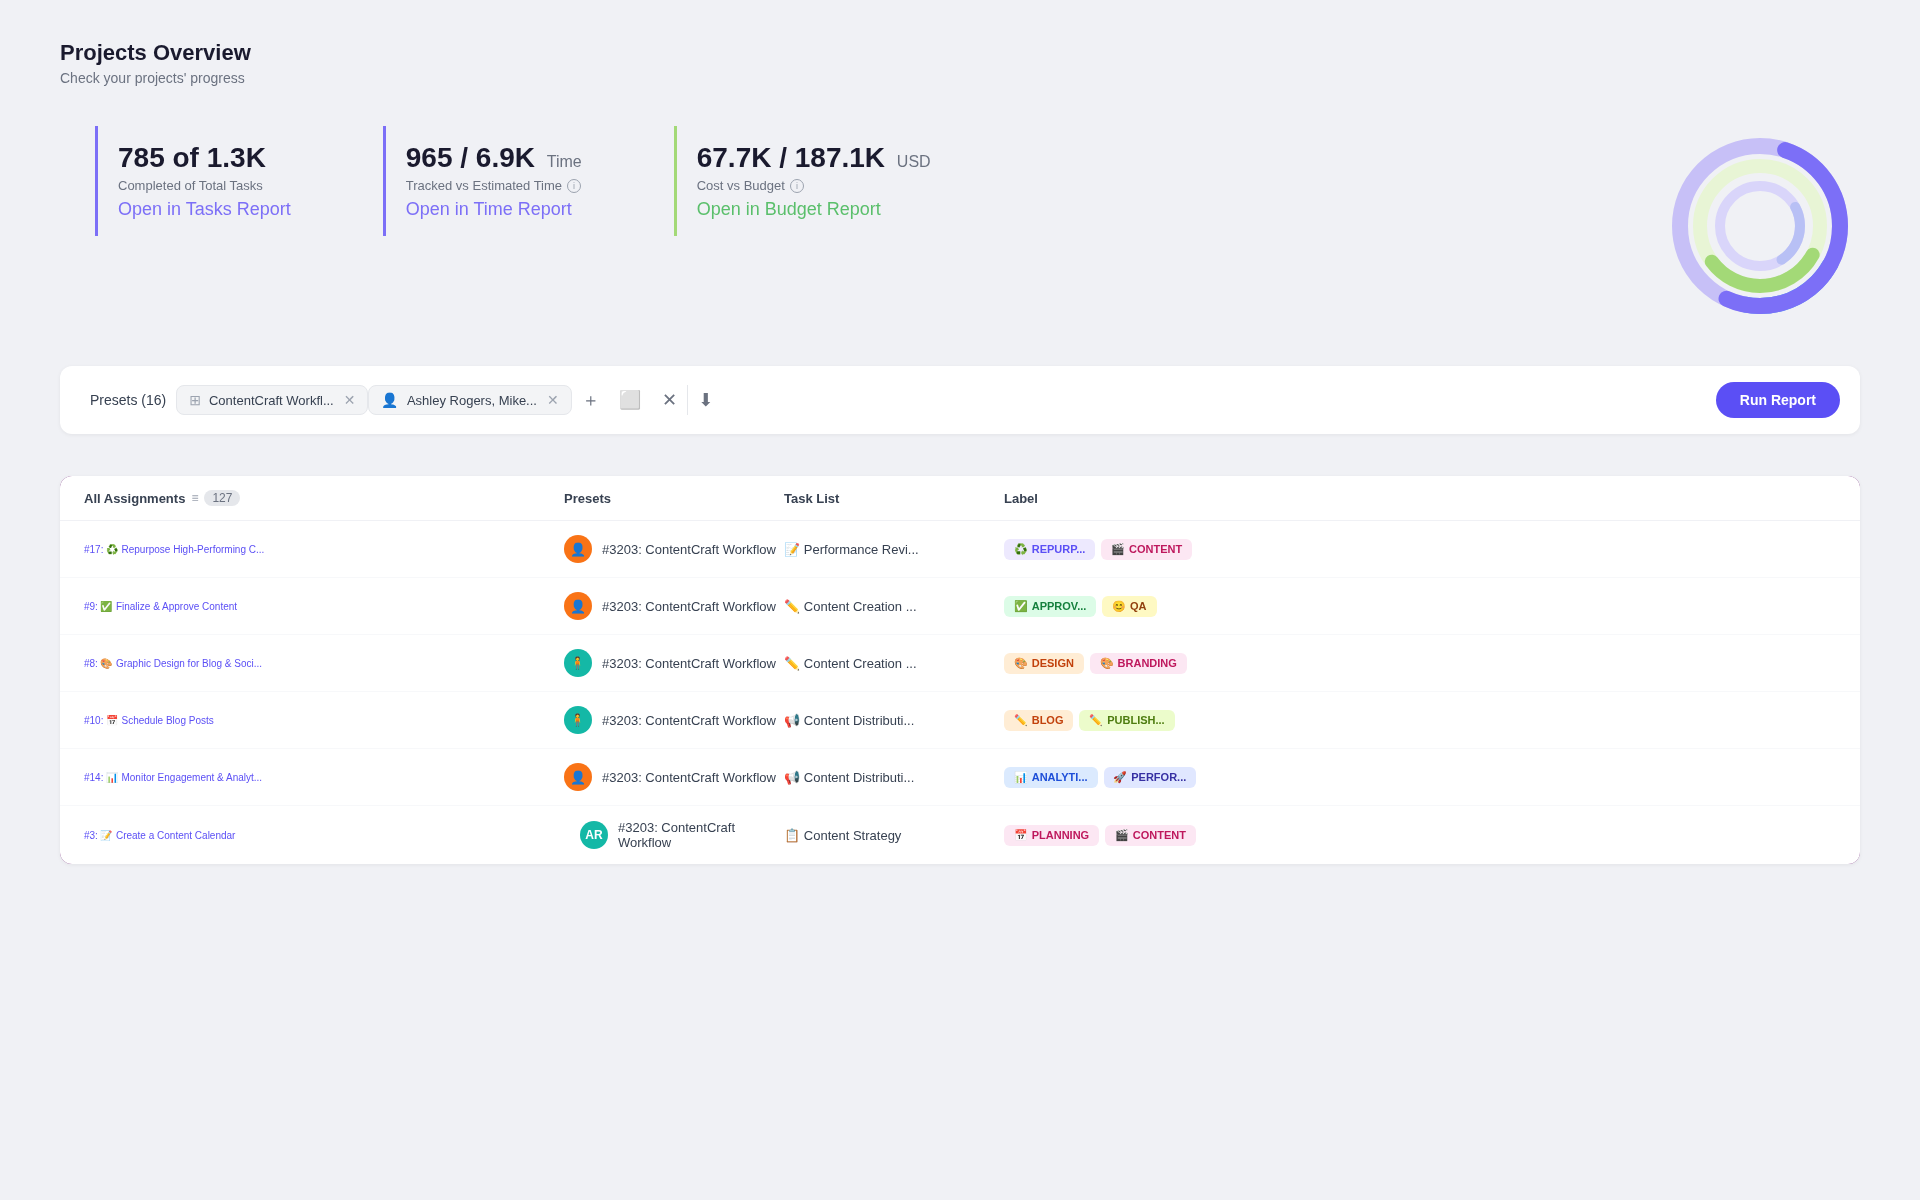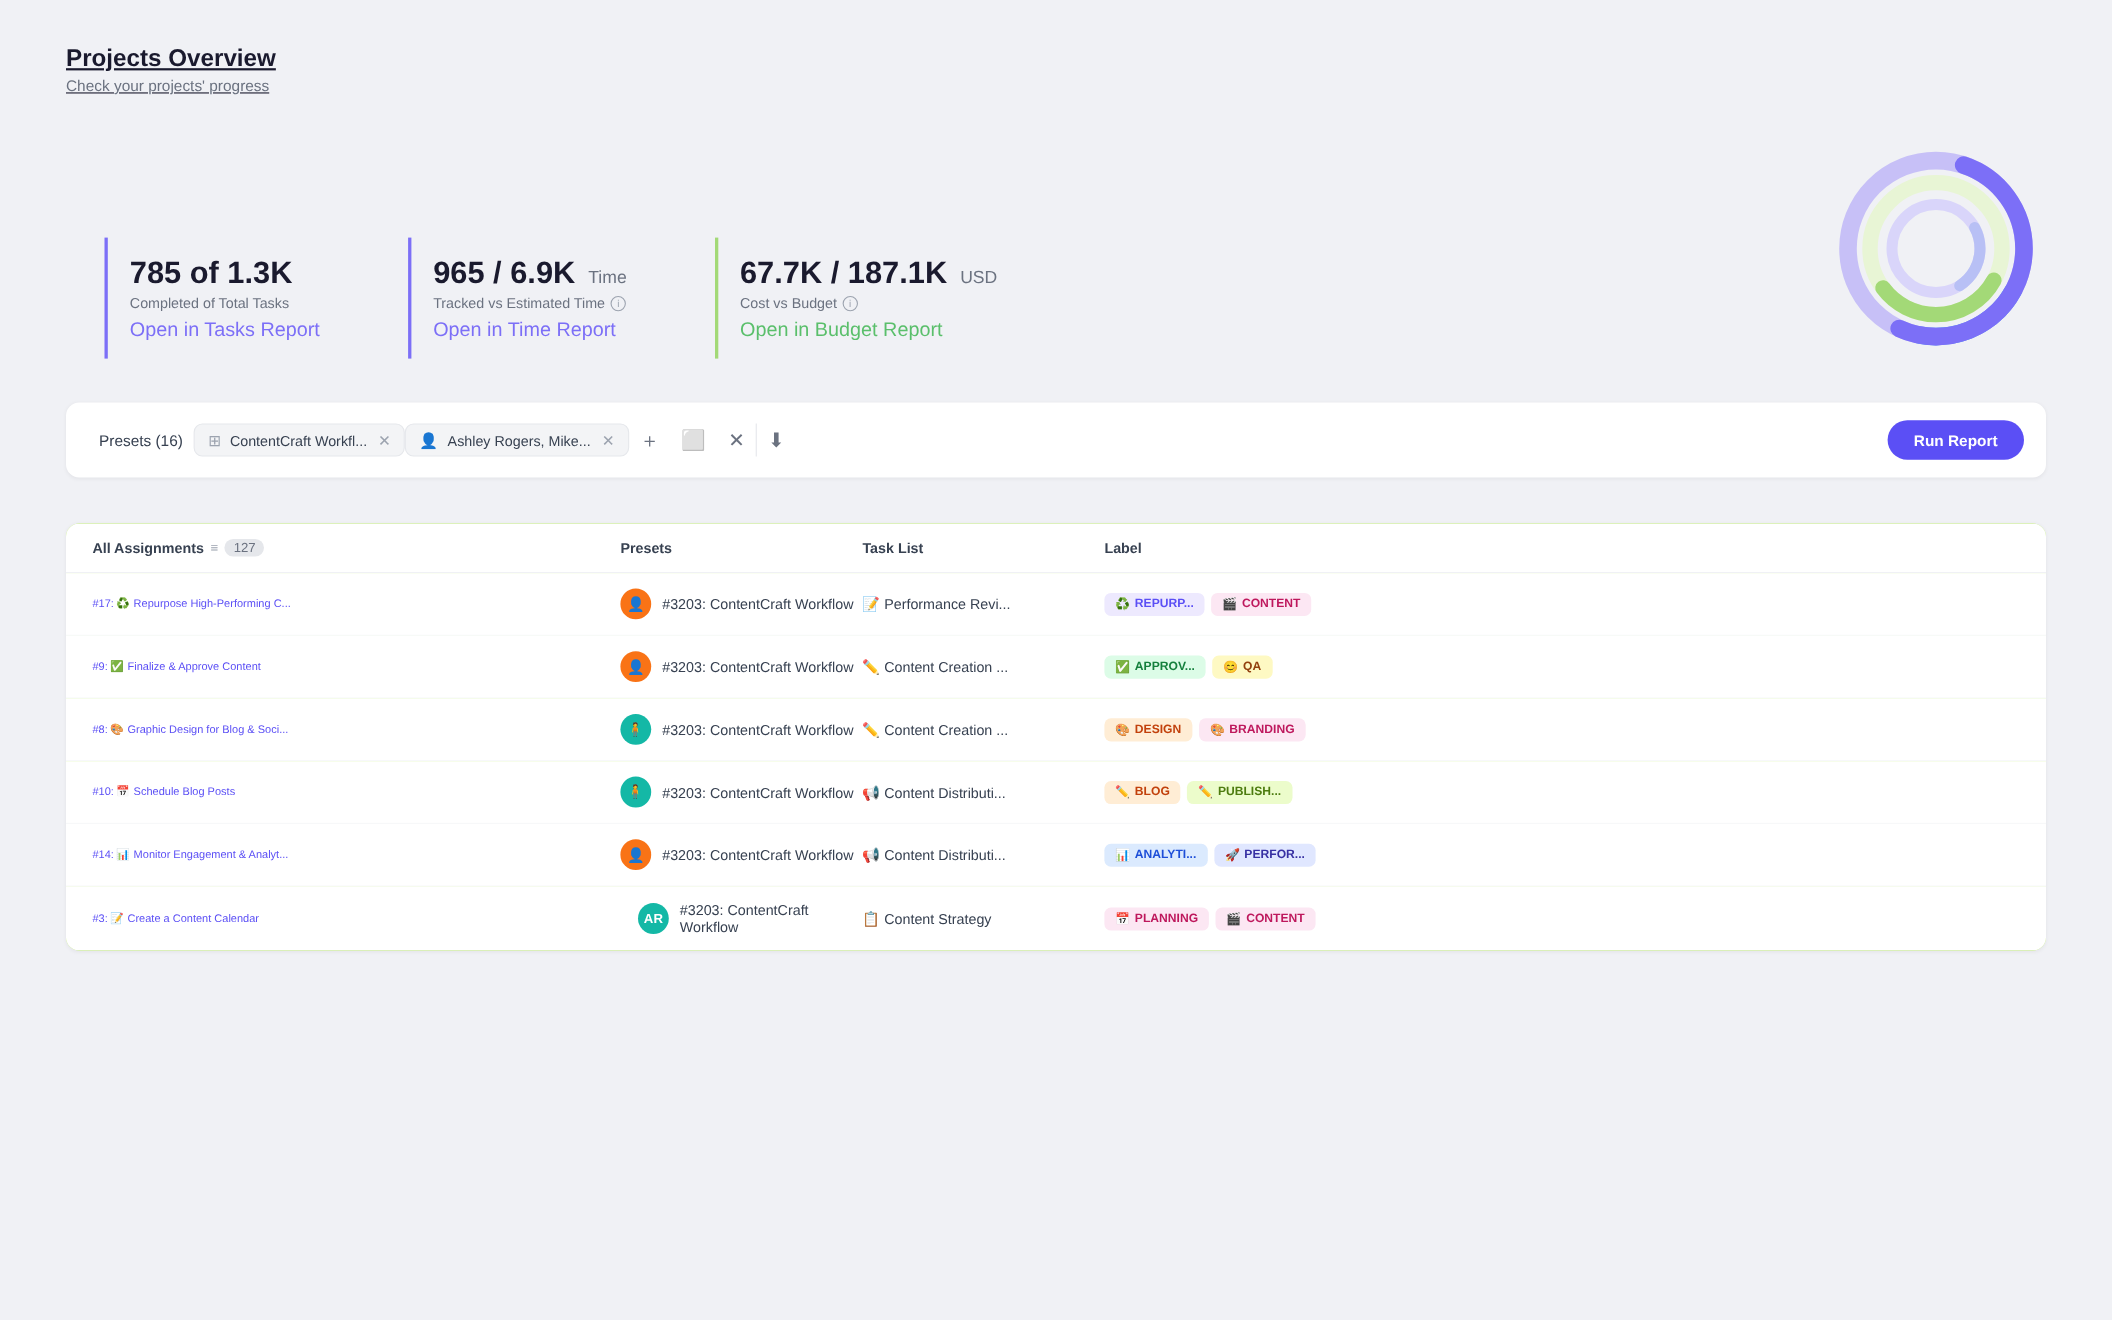--- a/index.html
+++ b/index.html
@@ -10,40 +10,39 @@
       padding: 40px 60px;
       min-height: 1200px;
     }
 
     
     .header-section {
       display: flex;
       justify-content: flex-end;
       align-items: flex-start;
       margin-bottom: 40px;
-      text-decoration: underline;
     }
     .header-left { flex: 1; }
     .page-title {
       font-size: 22px;
       font-weight: 700;
       color: #1a1a2e;
       margin-bottom: 4px;
     }
     .page-subtitle {
       font-size: 14px;
       color: #6b7280;
     }
 
     
     .stats-row {
       display: flex;
-      gap: 0;
+      gap: 12px;
       margin-bottom: 40px;
-      align-items: flex-end;
+      align-items: flex-start;
       padding-left: 35px;
     }
     .stat-item {
       padding: 16px 40px 16px 20px;
       border-left: 3px solid #7c6ff7;
       margin-right: 40px;
     }
     .stat-item.green { border-left-color: #a3d977; }
     .stat-item.blue { border-left-color: #7c6ff7; }
     .stat-value {
@@ -175,21 +174,21 @@
       padding: 10px 24px;
       font-size: 14px;
       font-weight: 600;
       cursor: pointer;
       white-space: nowrap;
       margin-left: auto;
     }
 
     
     .table-container {
-      background: #bef264;
+      background: #701a75;
       border-radius: 12px;
       overflow: hidden;
       box-shadow: 0 1px 4px rgba(0,0,0,0.06);
     }
     .table-header {
       display: grid;
       grid-template-columns: 480px 220px 220px 1fr;
       padding: 14px 24px;
       border-bottom: 1px solid #f0f1f5;
       background: white;

